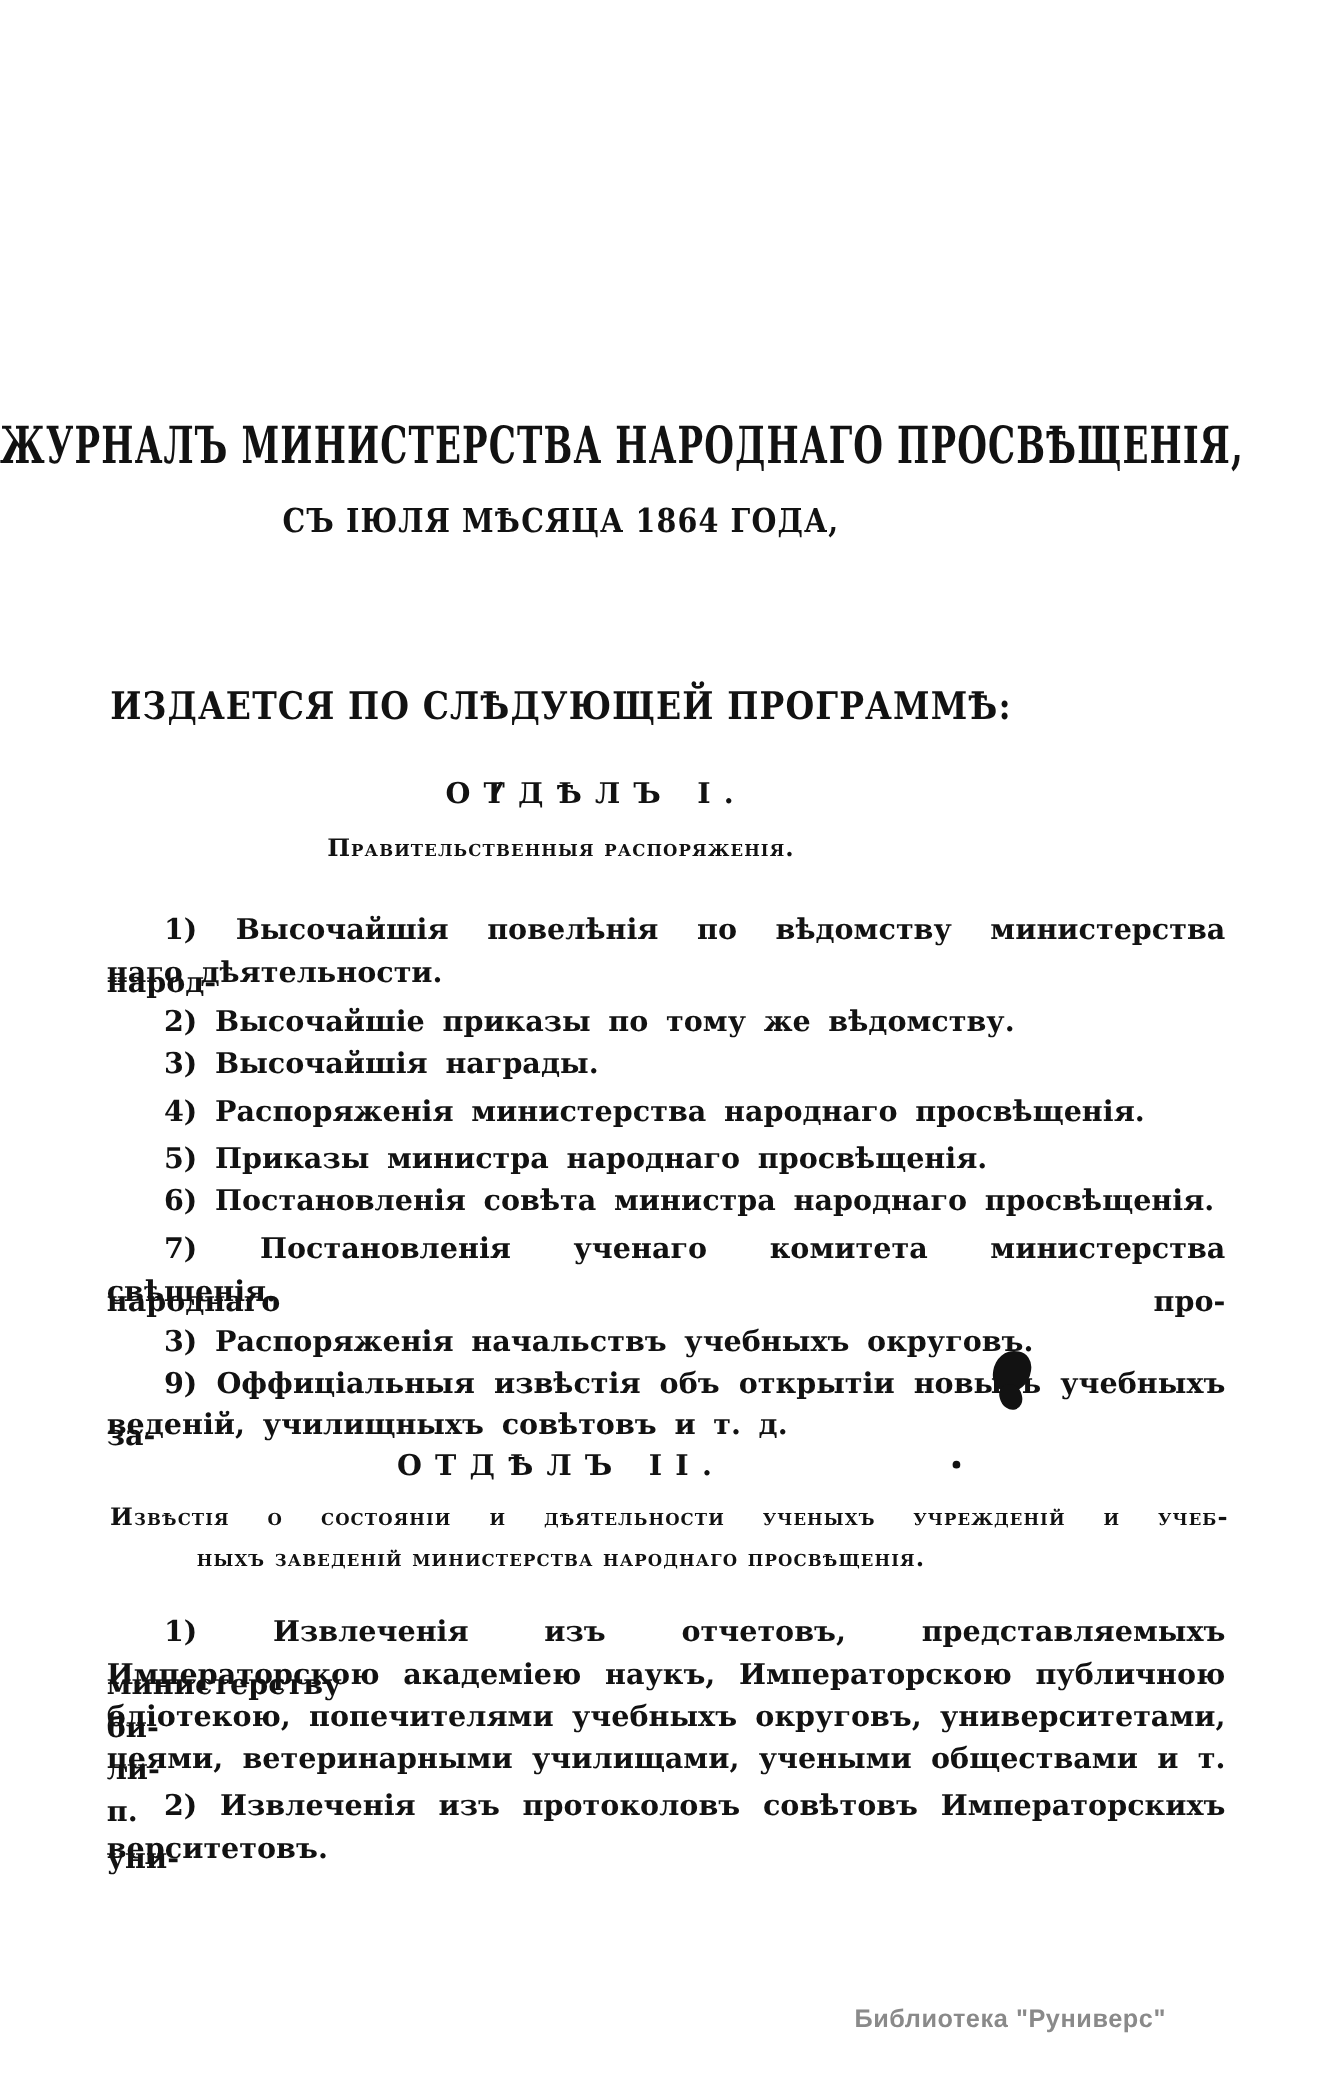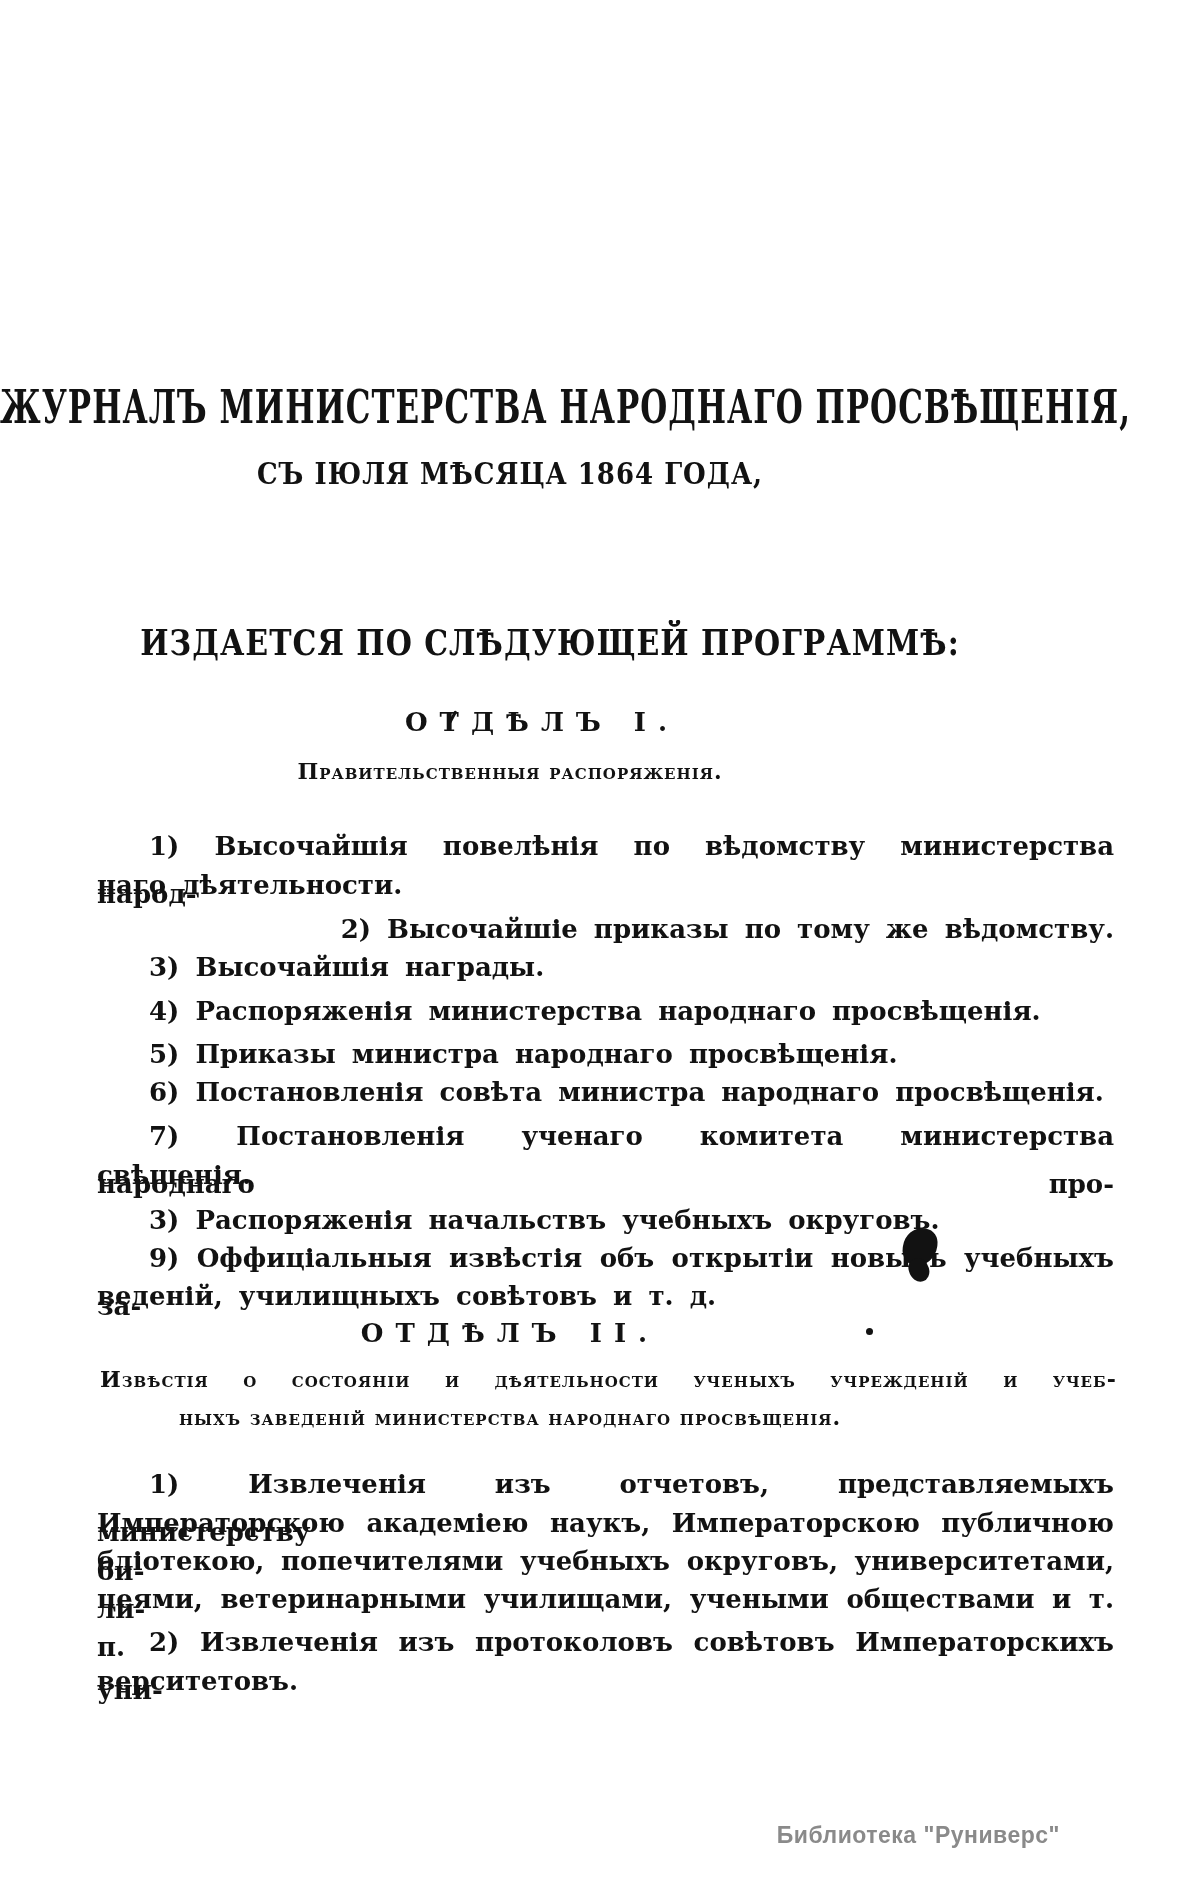--- a/index.html
+++ b/index.html
@@ -18,21 +18,21 @@
   .masthead-title {
     top:388px; font-size:31px; font-weight:bold;
     letter-spacing:1px; white-space:nowrap;
   }
   .masthead-title .stretch { display:inline-block; transform:scaleY(1.5); transform-origin:center; }
   .since-line {
     top:459px; font-size:26px; font-weight:bold; letter-spacing:1px;
   }
   .since-line .stretch { display:inline-block; transform:scaleY(1.15); }
   .program-line {
-    top:625px; font-size:30px; font-weight:bold; letter-spacing:1px;margin-left:40px;
+    top:625px; font-size:30px; font-weight:bold; letter-spacing:1px;
   }
   .program-line .stretch { display:inline-block; transform:scaleY(1.15); }
 
   
   .sec-heading {
     font-size:26px; font-weight:bold; letter-spacing:12px; white-space:nowrap;
   }
   .sec-sub {
     font-size:22px; font-weight:bold; font-variant:small-caps; letter-spacing:1px;
   }
@@ -90,21 +90,21 @@
 <div class="abs center program-line">
   <span class="stretch">ИЗДАЕТСЯ ПО СЛѢДУЮЩЕЙ ПРОГРАММѢ:</span>
 </div>
 
 <div class="abs stray-tick"></div>
 <div class="abs center sec-heading" style="top:707px;margin-left:32px;">ОТДѢЛЪ I.</div>
 <div class="abs center sec-sub" style="top:758px;">Правительственныя распоряженія.</div>
 
 <div class="abs ln ind jst" style="top:822px;">1) Высочайшія повелѣнія по вѣдомству министерства народ-</div>
 <div class="abs ln" style="top:861px;">наго дѣятельности.</div>
-<div class="abs ln ind" style="top:905px;text-align:right;">2) Высочайшіе приказы по тому же вѣдомству.</div>
+<div class="abs ln ind" style="top:905px;">2) Высочайшіе приказы по тому же вѣдомству.</div>
 <div class="abs ln ind" style="top:943px;">3) Высочайшія награды.</div>
 <div class="abs ln ind" style="top:987px;">4) Распоряженія министерства народнаго просвѣщенія.</div>
 <div class="abs ln ind" style="top:1030px;">5) Приказы министра народнаго просвѣщенія.</div>
 <div class="abs ln ind" style="top:1068px;">6) Постановленія совѣта министра народнаго просвѣщенія.</div>
 <div class="abs ln ind jst" style="top:1112px;">7) Постановленія ученаго комитета министерства народнаго про-</div>
 <div class="abs ln" style="top:1151px;">свѣщенія.</div>
 <div class="abs ln ind" style="top:1196px;">3) Распоряженія начальствъ учебныхъ округовъ.</div>
 <div class="abs ln ind jst" style="top:1234px;">9) Оффиціальныя извѣстія объ открытіи новыхъ учебныхъ за-</div>
 <div class="abs ln" style="top:1272px;">веденій, училищныхъ совѣтовъ и т. д.</div>
 

